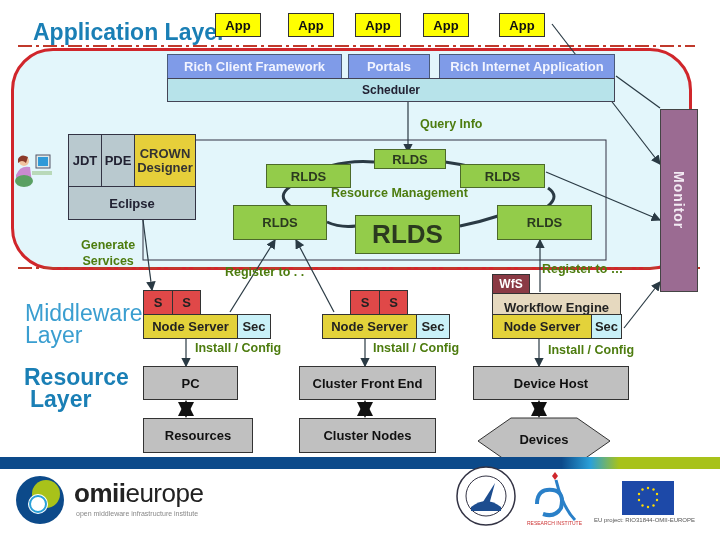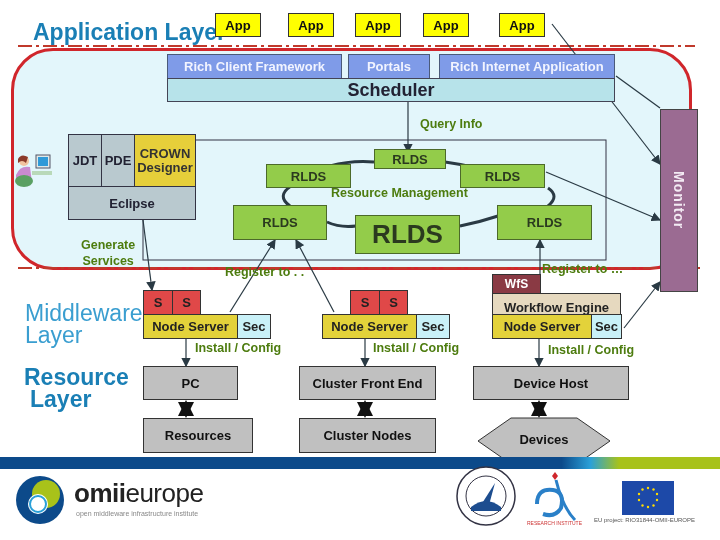--- a/index.html
+++ b/index.html
@@ -1,21 +1,21 @@
 <!DOCTYPE html>
 <html><head>
 <meta charset="utf-8">
 <style>
   html, body { margin:0; padding:0; }
   body { width:720px; height:540px; position:relative; overflow:hidden; background:#ffffff; font-family:"Liberation Sans", sans-serif; }
   .abs { position:absolute; box-sizing:border-box; }
   .layer-title { color:#1a7fb5; font-weight:bold; font-size:23px; line-height:22px; }
   .app { background:#ffff00; border:1px solid #333; font-weight:bold; font-size:13px; display:flex; align-items:center; justify-content:center; color:#111; }
   .blue-box { background:#7f9be8; border:1px solid #4a5a7a; color:#f2f4ff; font-weight:bold; font-size:13px; display:flex; align-items:center; justify-content:center; }
-  .sched { background:#b7e3ea; border:1px solid #445; color:#223; font-weight:bold; font-size:18px; display:flex; align-items:center; justify-content:center; }
+  .sched { background:#b7e3ea; border:1px solid #445; color:#223; font-weight:bold; font-size:12px; display:flex; align-items:center; justify-content:center; }
   .rlds { background:#93cc4a; border:1px solid #4c6a2a; color:#2b3a1f; font-weight:bold; display:flex; align-items:center; justify-content:center; font-size:13px; }
   .gray { background:#b9c9cf; border:1px solid #334; color:#223; font-weight:bold; font-size:13px; display:flex; align-items:center; justify-content:center; }
   .crown { background:#e6cf3a; border:1px solid #334; color:#333; font-weight:bold; font-size:13px; display:flex; flex-direction:column; align-items:center; justify-content:center; line-height:14px; }
   .s-box { background:#e04848; border:1px solid #333; color:#222; font-weight:bold; font-size:13px; display:flex; align-items:center; justify-content:center; }
   .ns { background:#e3d23a; border:1px solid #333; color:#222; font-weight:bold; font-size:13px; display:flex; align-items:center; justify-content:center; }
   .sec { background:#c9f1f8; border:1px solid #333; color:#222; font-weight:bold; font-size:13px; display:flex; align-items:center; justify-content:center; }
   .res { background:#c0c0c0; border:1px solid #333; color:#111; font-weight:bold; font-size:13px; display:flex; align-items:center; justify-content:center; }
   .lbl { color:#4d7c0f; font-weight:bold; font-size:12.5px; white-space:nowrap; }
   .monitor { background:#9b6b92; border:1px solid #444; display:flex; align-items:center; justify-content:center; }
   .monitor span { writing-mode:vertical-rl; color:#f3eaf3; font-weight:bold; font-size:14px; letter-spacing:1px; }
@@ -141,21 +141,21 @@
 <div class="abs ns" style="left:143px; top:314px; width:95px; height:25px;">Node Server</div>
 <div class="abs sec" style="left:237px; top:314px; width:34px; height:25px;">Sec</div>
 <div class="abs lbl" style="left:195px; top:341px;">Install / Config</div>
 
 <div class="abs s-box" style="left:350px; top:290px; width:30px; height:25px;">S</div>
 <div class="abs s-box" style="left:379px; top:290px; width:29px; height:25px;">S</div>
 <div class="abs ns" style="left:322px; top:314px; width:95px; height:25px;">Node Server</div>
 <div class="abs sec" style="left:416px; top:314px; width:34px; height:25px;">Sec</div>
 <div class="abs lbl" style="left:373px; top:341px;">Install / Config</div>
 
-<div class="abs wfs" style="left:492px; top:274px; width:49px; height:20px;">WfS</div>
+<div class="abs wfs" style="left:492px; top:274px; width:38px; height:20px;">WfS</div>
 <div class="abs wfe" style="left:492px; top:293px; width:129px; height:29px;">Workflow Engine</div>
 <div class="abs ns" style="left:492px; top:314px; width:100px; height:25px;">Node Server</div>
 <div class="abs sec" style="left:591px; top:314px; width:31px; height:25px;">Sec</div>
 <div class="abs lbl" style="left:548px; top:343px;">Install / Config</div>
 
 <div class="abs layer-title" style="left:24px; top:366px; font-weight:bold;">
   <div>Resource</div>
   <div style="padding-left:6px;">Layer</div>
 </div>
 

